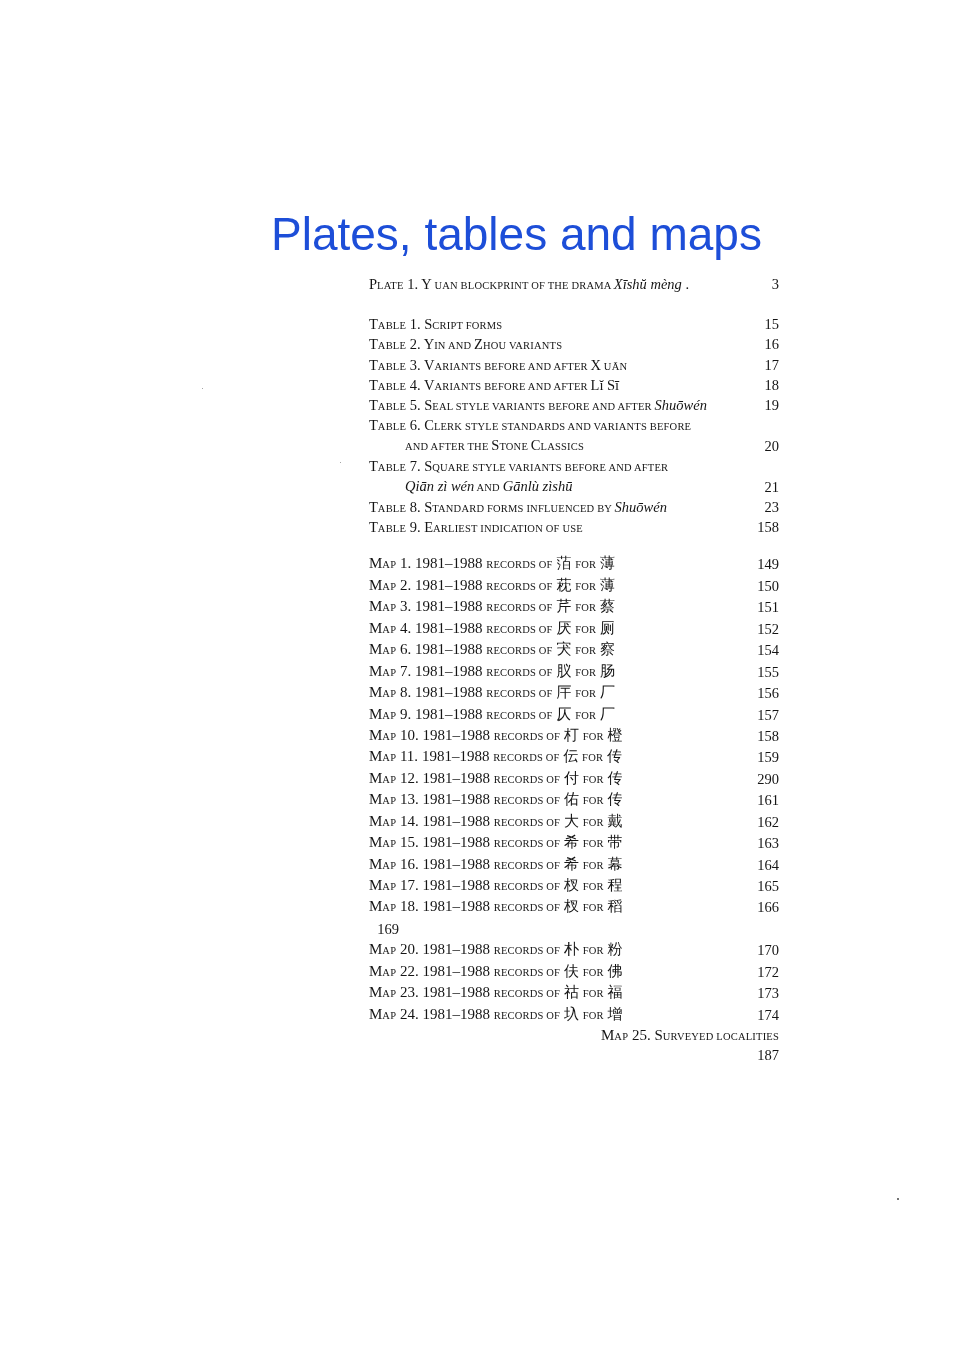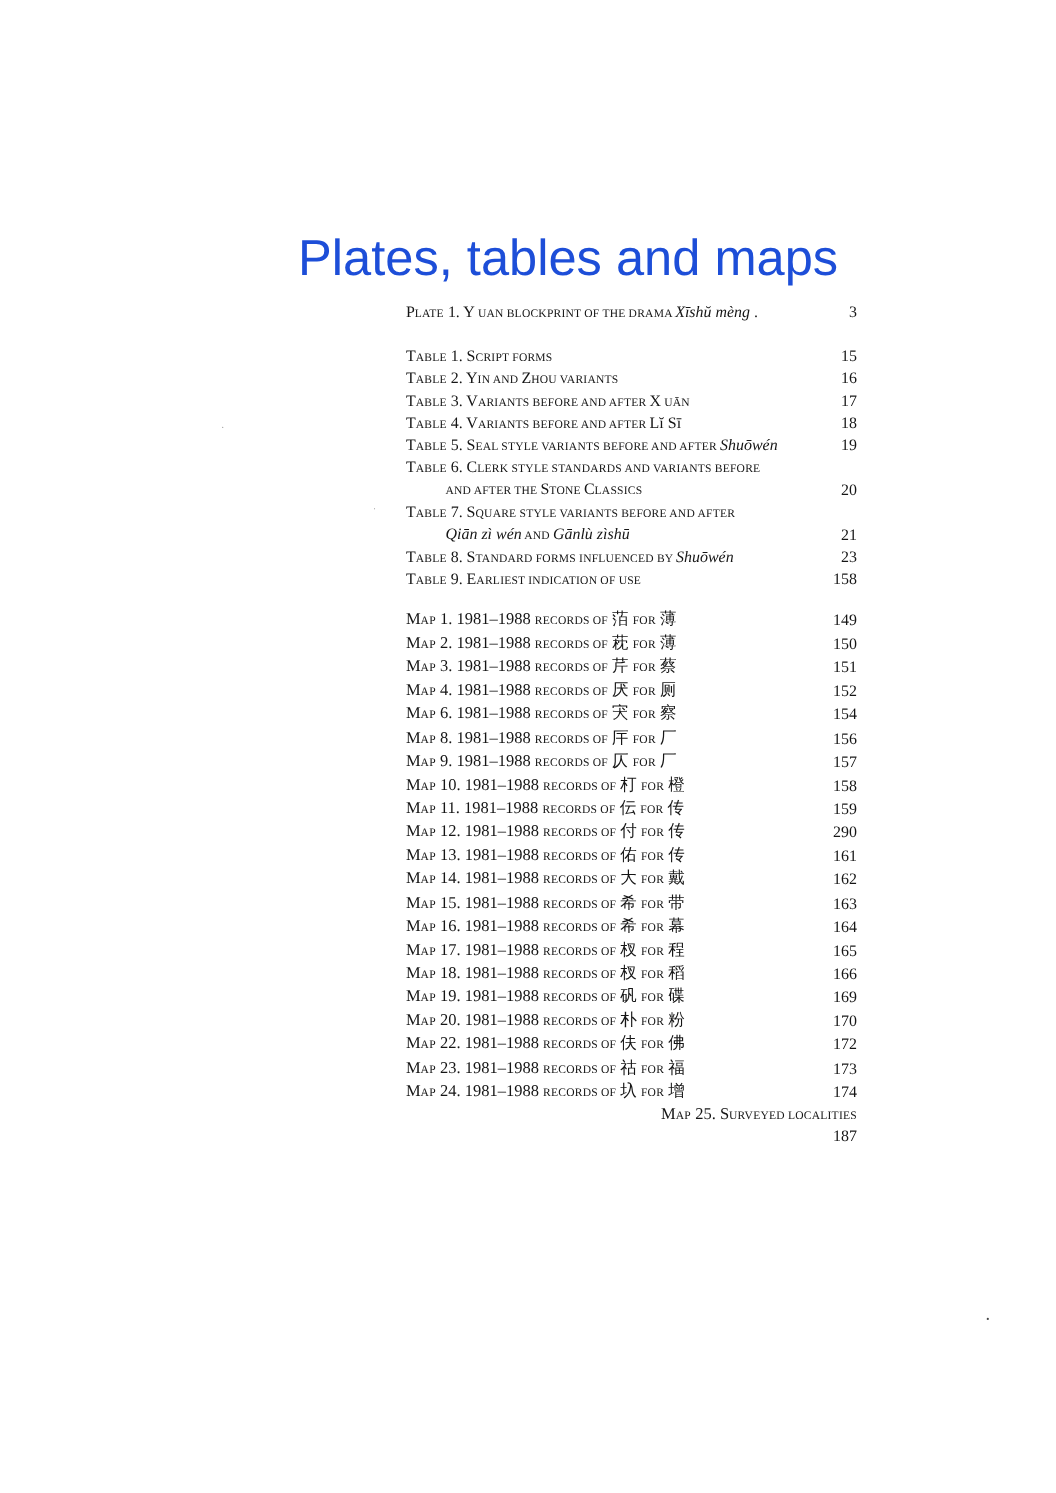--- a/index.html
+++ b/index.html
@@ -166,20 +166,24 @@
       </div>
       <div class="toc-row map-row">
         <span class="entry-text"><span><span>M</span><span class="sm">ap</span></span><span> 4. </span><span>1981–1988</span> <span class="sm">records of</span> <span class="zh">厌</span> <span class="sm">for</span> <span class="zh">厕</span></span>
         <span class="page-num">152</span>
       </div>
       <div class="toc-row map-row">
         <span class="entry-text"><span><span>M</span><span class="sm">ap</span></span><span> 6. </span><span>1981–1988</span> <span class="sm">records of</span> <span class="zh">宊</span> <span class="sm">for</span> <span class="zh">察</span></span>
         <span class="page-num">154</span>
       </div>
       <div class="toc-row map-row">
+        <span class="entry-text"><span><span>M</span><span class="sm">ap</span></span><span> 7. </span><span>1981–1988</span> <span class="sm">records of</span> <span class="zh">肞</span> <span class="sm">for</span> <span class="zh">肠</span></span>
+        <span class="page-num">155</span>
+      </div>
+      <div class="toc-row map-row">
         <span class="entry-text"><span><span>M</span><span class="sm">ap</span></span><span> 8. </span><span>1981–1988</span> <span class="sm">records of</span> <span class="zh">厈</span> <span class="sm">for</span> <span class="zh">厂</span></span>
         <span class="page-num">156</span>
       </div>
       <div class="toc-row map-row">
         <span class="entry-text"><span><span>M</span><span class="sm">ap</span></span><span> 9. </span><span>1981–1988</span> <span class="sm">records of</span> <span class="zh">仄</span> <span class="sm">for</span> <span class="zh">厂</span></span>
         <span class="page-num">157</span>
       </div>
       <div class="toc-row map-row">
         <span class="entry-text"><span><span>M</span><span class="sm">ap</span></span><span> 10. </span><span>1981–1988</span> <span class="sm">records of</span> <span class="zh">朾</span> <span class="sm">for</span> <span class="zh">橙</span></span>
         <span class="page-num">158</span>
@@ -210,21 +214,20 @@
       </div>
       <div class="toc-row map-row">
         <span class="entry-text"><span><span>M</span><span class="sm">ap</span></span><span> 17. </span><span>1981–1988</span> <span class="sm">records of</span> <span class="zh">杈</span> <span class="sm">for</span> <span class="zh">程</span></span>
         <span class="page-num">165</span>
       </div>
       <div class="toc-row map-row">
         <span class="entry-text"><span><span>M</span><span class="sm">ap</span></span><span> 18. </span><span>1981–1988</span> <span class="sm">records of</span> <span class="zh">杈</span> <span class="sm">for</span> <span class="zh">稻</span></span>
         <span class="page-num">166</span>
       </div>
       <div class="toc-row map-row">
-        <span class="entry-text"><span><span>M</span><span class="sm">ap</span></span><span> 19. </span><span>1981–1988</span> <span class="sm">records of</span> <span class="zh">矾</span> <span class="sm">for</span> <span class="zh">碟</span></span>
         <span class="page-num">169</span>
       </div>
       <div class="toc-row map-row">
         <span class="entry-text"><span><span>M</span><span class="sm">ap</span></span><span> 20. </span><span>1981–1988</span> <span class="sm">records of</span> <span class="zh">朴</span> <span class="sm">for</span> <span class="zh">粉</span></span>
         <span class="page-num">170</span>
       </div>
       <div class="toc-row map-row">
         <span class="entry-text"><span><span>M</span><span class="sm">ap</span></span><span> 22. </span><span>1981–1988</span> <span class="sm">records of</span> <span class="zh">伕</span> <span class="sm">for</span> <span class="zh">佛</span></span>
         <span class="page-num">172</span>
       </div>

